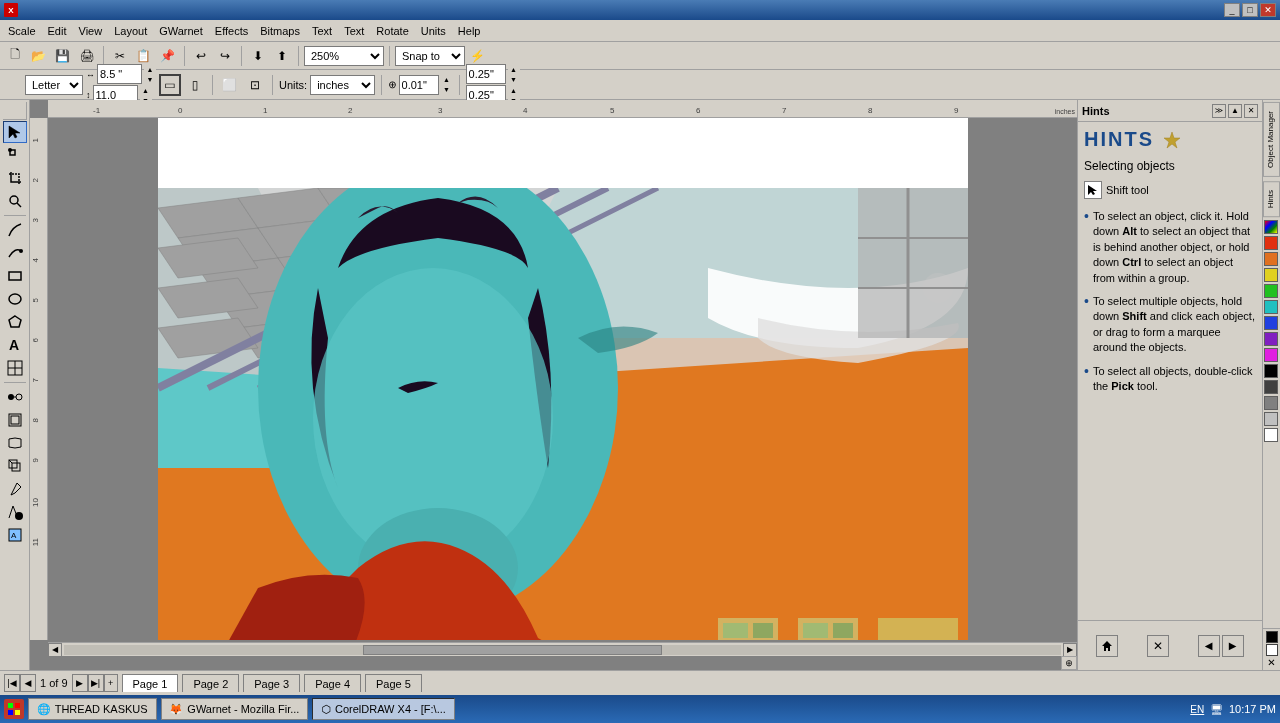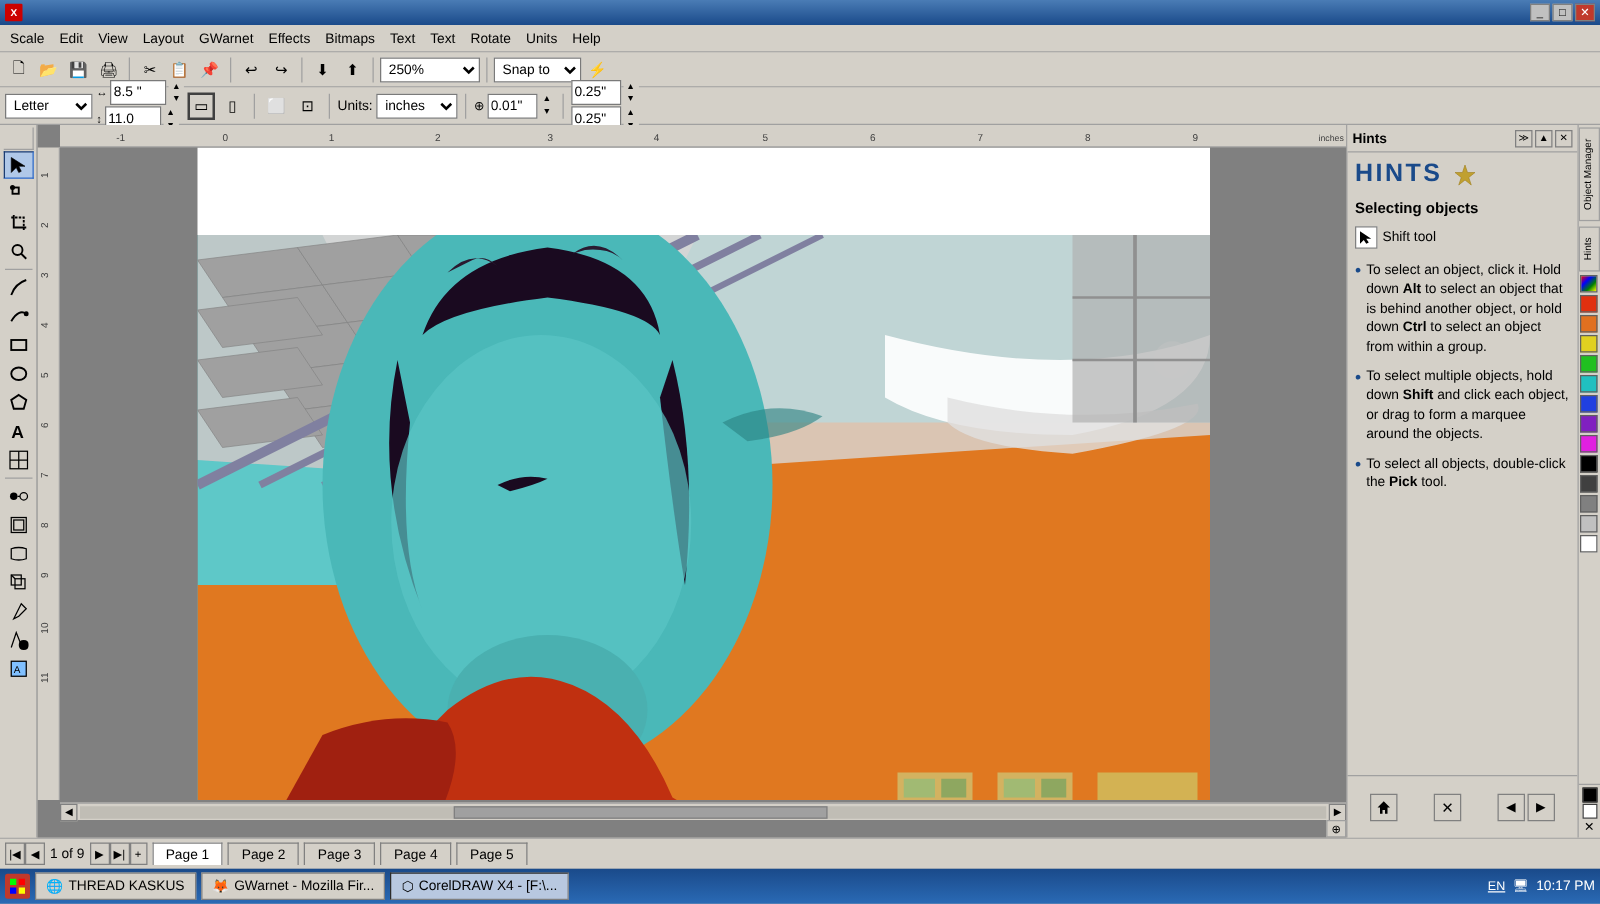--- a/index.html
+++ b/index.html
@@ -315,21 +315,21 @@
     <option>400%</option>
   </select>
   <div class="tb-sep"></div>
   <select class="tb-input" style="width:70px;">
     <option>Snap to</option>
   </select>
   <div class="tb-btn">⚡</div>
 </div>
 
 <div id="toolbar2">
-  <select class="tb-input" style="width:70px;">
+  <select class="tb-input" style="width:58px;margin-left:21px;">
     <option>Letter</option>
     <option>A4</option>
     <option>Legal</option>
   </select>
   <div style="display:flex;flex-direction:column;gap:1px;">
     <div style="display:flex;align-items:center;gap:2px;">
       <span style="font-size:9px;">↔</span>
       <input type="text" class="tb-input" style="width: 45px;" value="8.5 &quot;">
       <div style="display:flex;flex-direction:column;">
         <div class="tb-btn" style="width:12px;height:10px;font-size:7px;">▲</div>
@@ -639,21 +639,21 @@
           <div class="pctrl" style="width:14px;height:14px;border:1px solid #808080;background:#d4d0c8;display:flex;align-items:center;justify-content:center;font-size:8px;cursor:pointer;">▲</div>
           <div class="pctrl" style="width:14px;height:14px;border:1px solid #808080;background:#d4d0c8;display:flex;align-items:center;justify-content:center;font-size:8px;cursor:pointer;">✕</div>
         </div>
       </div>
 
       <div id="hints-body" style="padding:6px;flex:1;overflow:hidden;">
         <div style="font-size:20px;font-weight:bold;color:#1a4a8a;margin-bottom:8px;letter-spacing:2px;display:flex;align-items:center;gap:8px;">HINTS <svg width="20" height="20" viewBox="0 0 20 20" style="vertical-align:middle;">
               <polygon points="10,2 12,8 18,8 13,12 15,18 10,14 5,18 7,12 2,8 8,8" fill="#c0a030" stroke="#a08020" stroke-width="0.5"></polygon>
             </svg></div>
 
-        <div style="font-size:12px;font-weight:bold;margin-bottom:8px;color:#000;">Selecting objects</div>
+        <div style="font-size:12px;font-weight:normal;margin-bottom:8px;color:#000;">Selecting objects</div>
 
         <div id="pick-tool-row" style="display:flex;align-items:center;gap:4px;margin-bottom:10px;">
           <div style="width:18px;height:18px;border:1px solid #808080;background:white;display:flex;align-items:center;justify-content:center;">
             <svg width="14" height="14" viewBox="0 0 14 14">
               <polygon points="2,2 2,12 5,9 7,12 9,11 7,8 11,8" fill="#000"></polygon>
             </svg>
           </div>
           <span style="font-size:11px;">Shift tool</span>
         </div>
 

